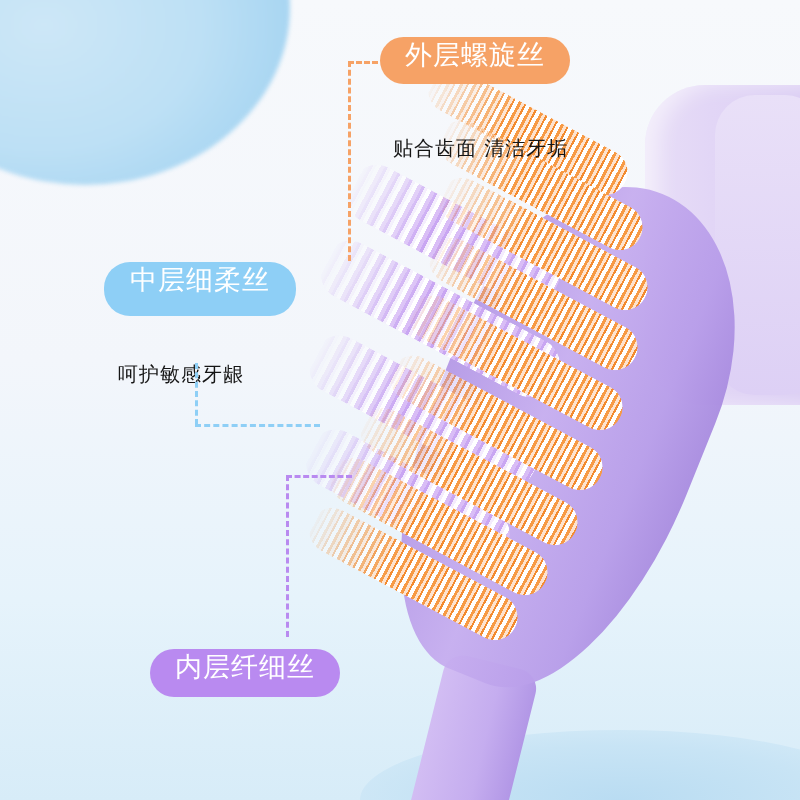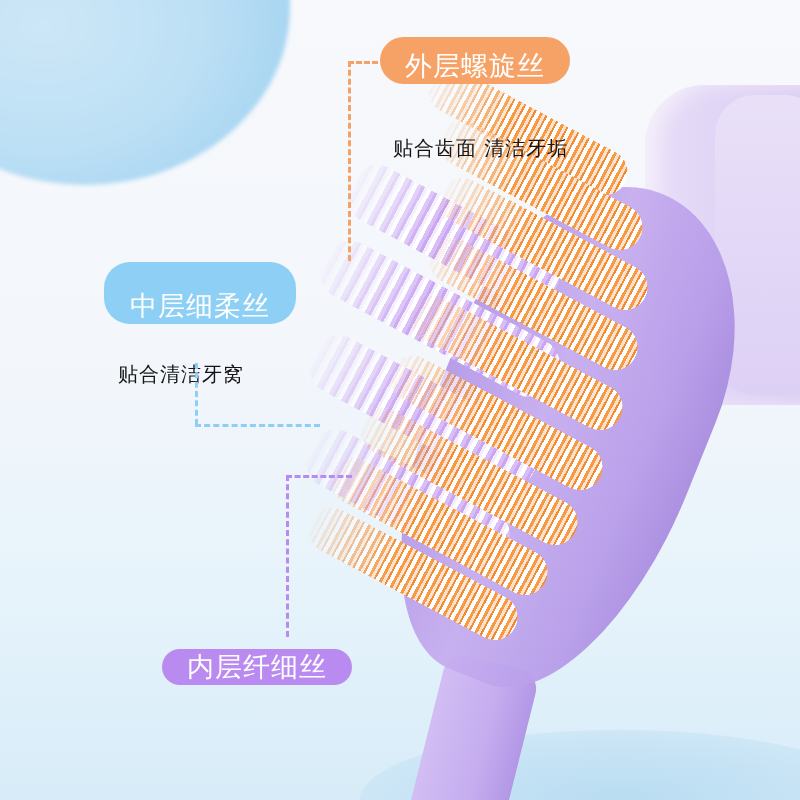--- a/index.html
+++ b/index.html
@@ -28,21 +28,21 @@
   .bristles { position: absolute; left: 285px; top: 140px; width: 400px; height: 520px; }
   .tuft { position: absolute; height: 46px; border-radius: 26px;
     transform-origin: right center; transform: rotate(28deg);
     background: repeating-linear-gradient(90deg, #ffffff 0 4px, #f79a45 4px 7px, #fde3cf 7px 10px, #f38b30 10px 12px);
     -webkit-mask-image: linear-gradient(90deg, transparent 0%, #000 40%);
             mask-image: linear-gradient(90deg, transparent 0%, #000 40%); }
   .tuft.soft { background: repeating-linear-gradient(90deg, #ffffff 0 4px, #d9bdf6 4px 8px, #c9a6f2 8px 11px, #f4ecfd 11px 14px); height: 60px; }
 
   
   .pill { position: absolute; border-radius: 26px; color: #ffffff; font-size: 27px; font-weight: 500; letter-spacing: 1px;
-    display: flex; align-items: flex-end; justify-content: center; }
+    display: flex; align-items: flex-start; justify-content: center; }
   .sub { position: absolute; font-size: 20px; color: #151515; letter-spacing: 1px; white-space: nowrap; margin-top: 41px; }
   .dash-h { position: absolute; height: 0; border-top: 3px dashed; }
   .dash-v { position: absolute; width: 0; border-left: 3px dashed; }
 </style>
 </head>
 <body>
 
 <div class="stage">
   <div class="blob-tl"></div>
   <div class="blob-br"></div>
@@ -70,25 +70,25 @@
     <div class="tuft" style="left:0px; top:465px; width:230px;"></div>
   </div>
 
   <div class="dash-h" style="left:348px; top:61px; width:30px; border-color:#F6A266;"></div>
   <div class="dash-v" style="left:348px; top:61px; height:200px; border-color:#F6A266;"></div>
   <div class="pill" style="left:380px; top:37px; width:190px; height:47px; background:#F6A266;">
     <span>外层螺旋丝</span>
   </div>
   <div class="sub" style="left:393px; top:94px;">贴合齿面 清洁牙垢</div>
 
-  <div class="pill" style="left:104px; top:262px; width:192px; height:62px; background:#8ECFF6;">
+  <div class="pill" style="left:104px; top:262px; width:192px; height:54px; background:#8ECFF6;">
     <span>中层细柔丝</span>
   </div>
-  <div class="sub" style="left:118px; top:320px;">贴合清洁牙窝</div>
+  <div class="sub" style="left:118px; top:320px;">呵护敏感牙龈</div>
   <div class="dash-v" style="left:195px; top:363px; height:62px; border-color:#8ECFF6;"></div>
   <div class="dash-h" style="left:195px; top:424px; width:125px; border-color:#8ECFF6;"></div>
 
   <div class="dash-h" style="left:286px; top:475px; width:66px; border-color:#B98AF0;"></div>
   <div class="dash-v" style="left:286px; top:475px; height:162px; border-color:#B98AF0;"></div>
-  <div class="pill" style="left:162px; top:649px; width:190px; height:36px; background:#B98AF0;">
+  <div class="pill" style="left:150px; top:649px; width:190px; height:48px; background:#B98AF0;">
     <span>内层纤细丝</span>
   </div>
 </div>
 
 </body></html>

